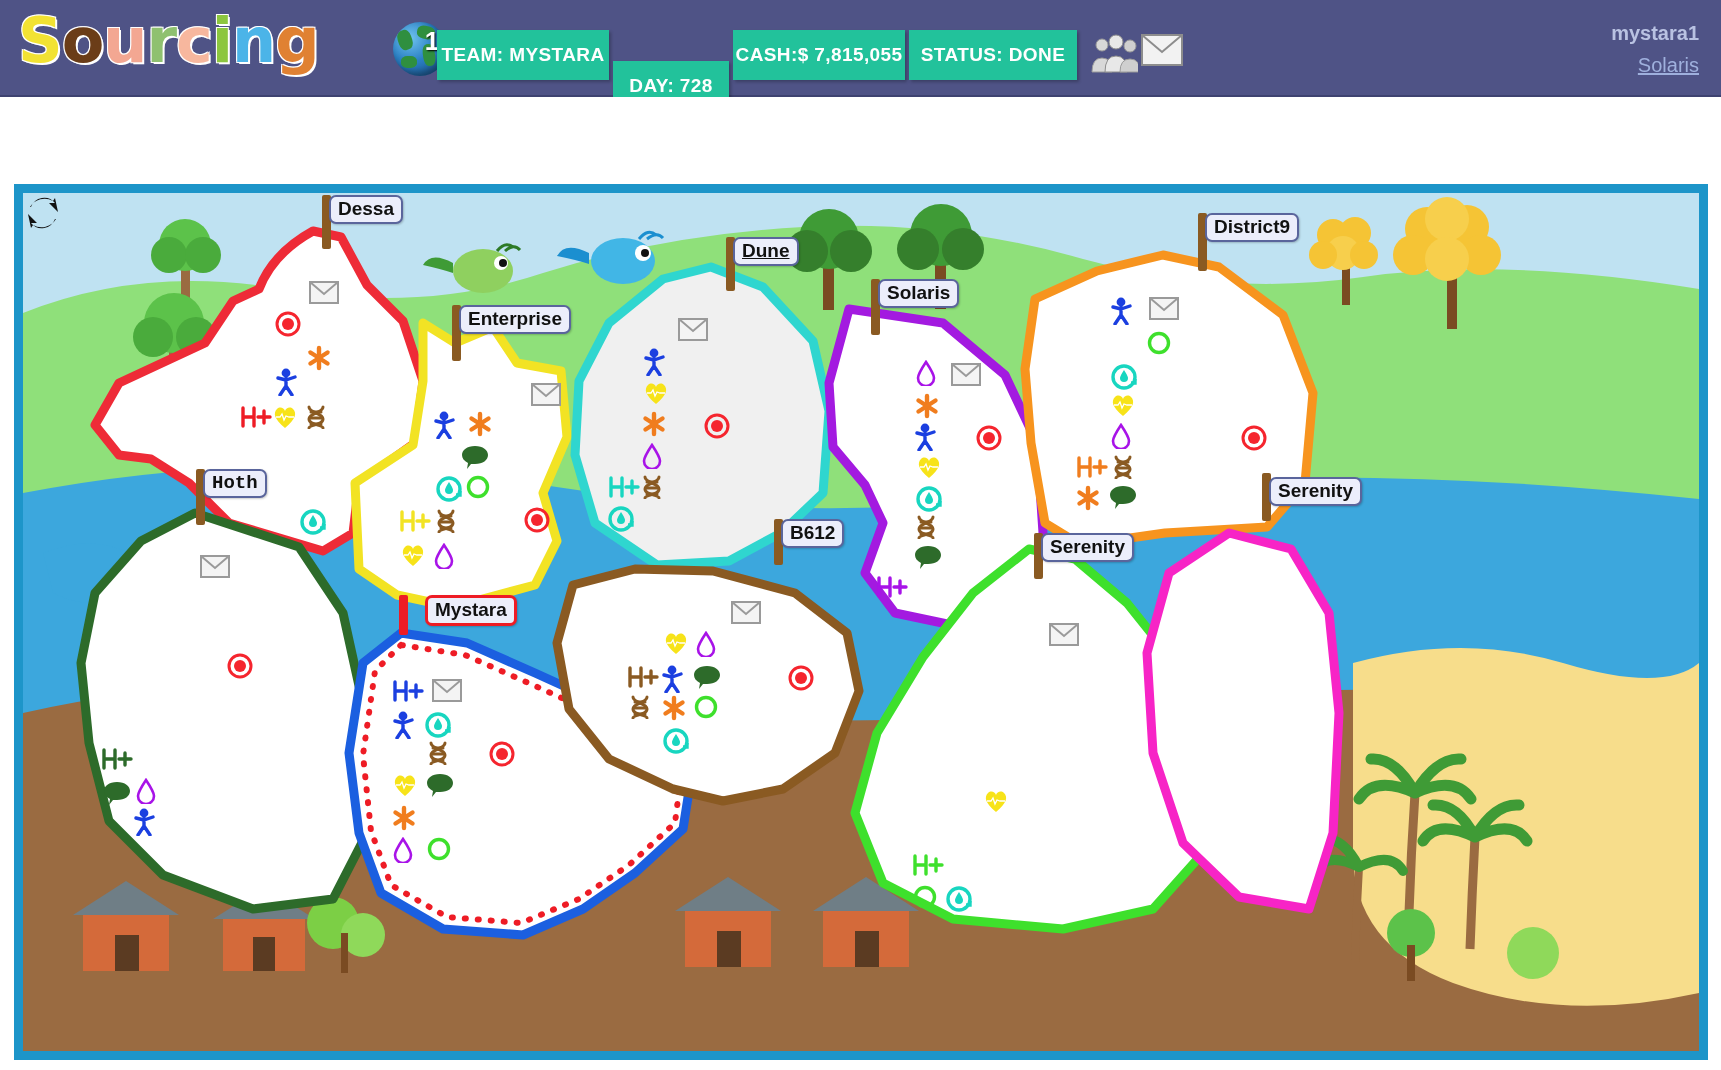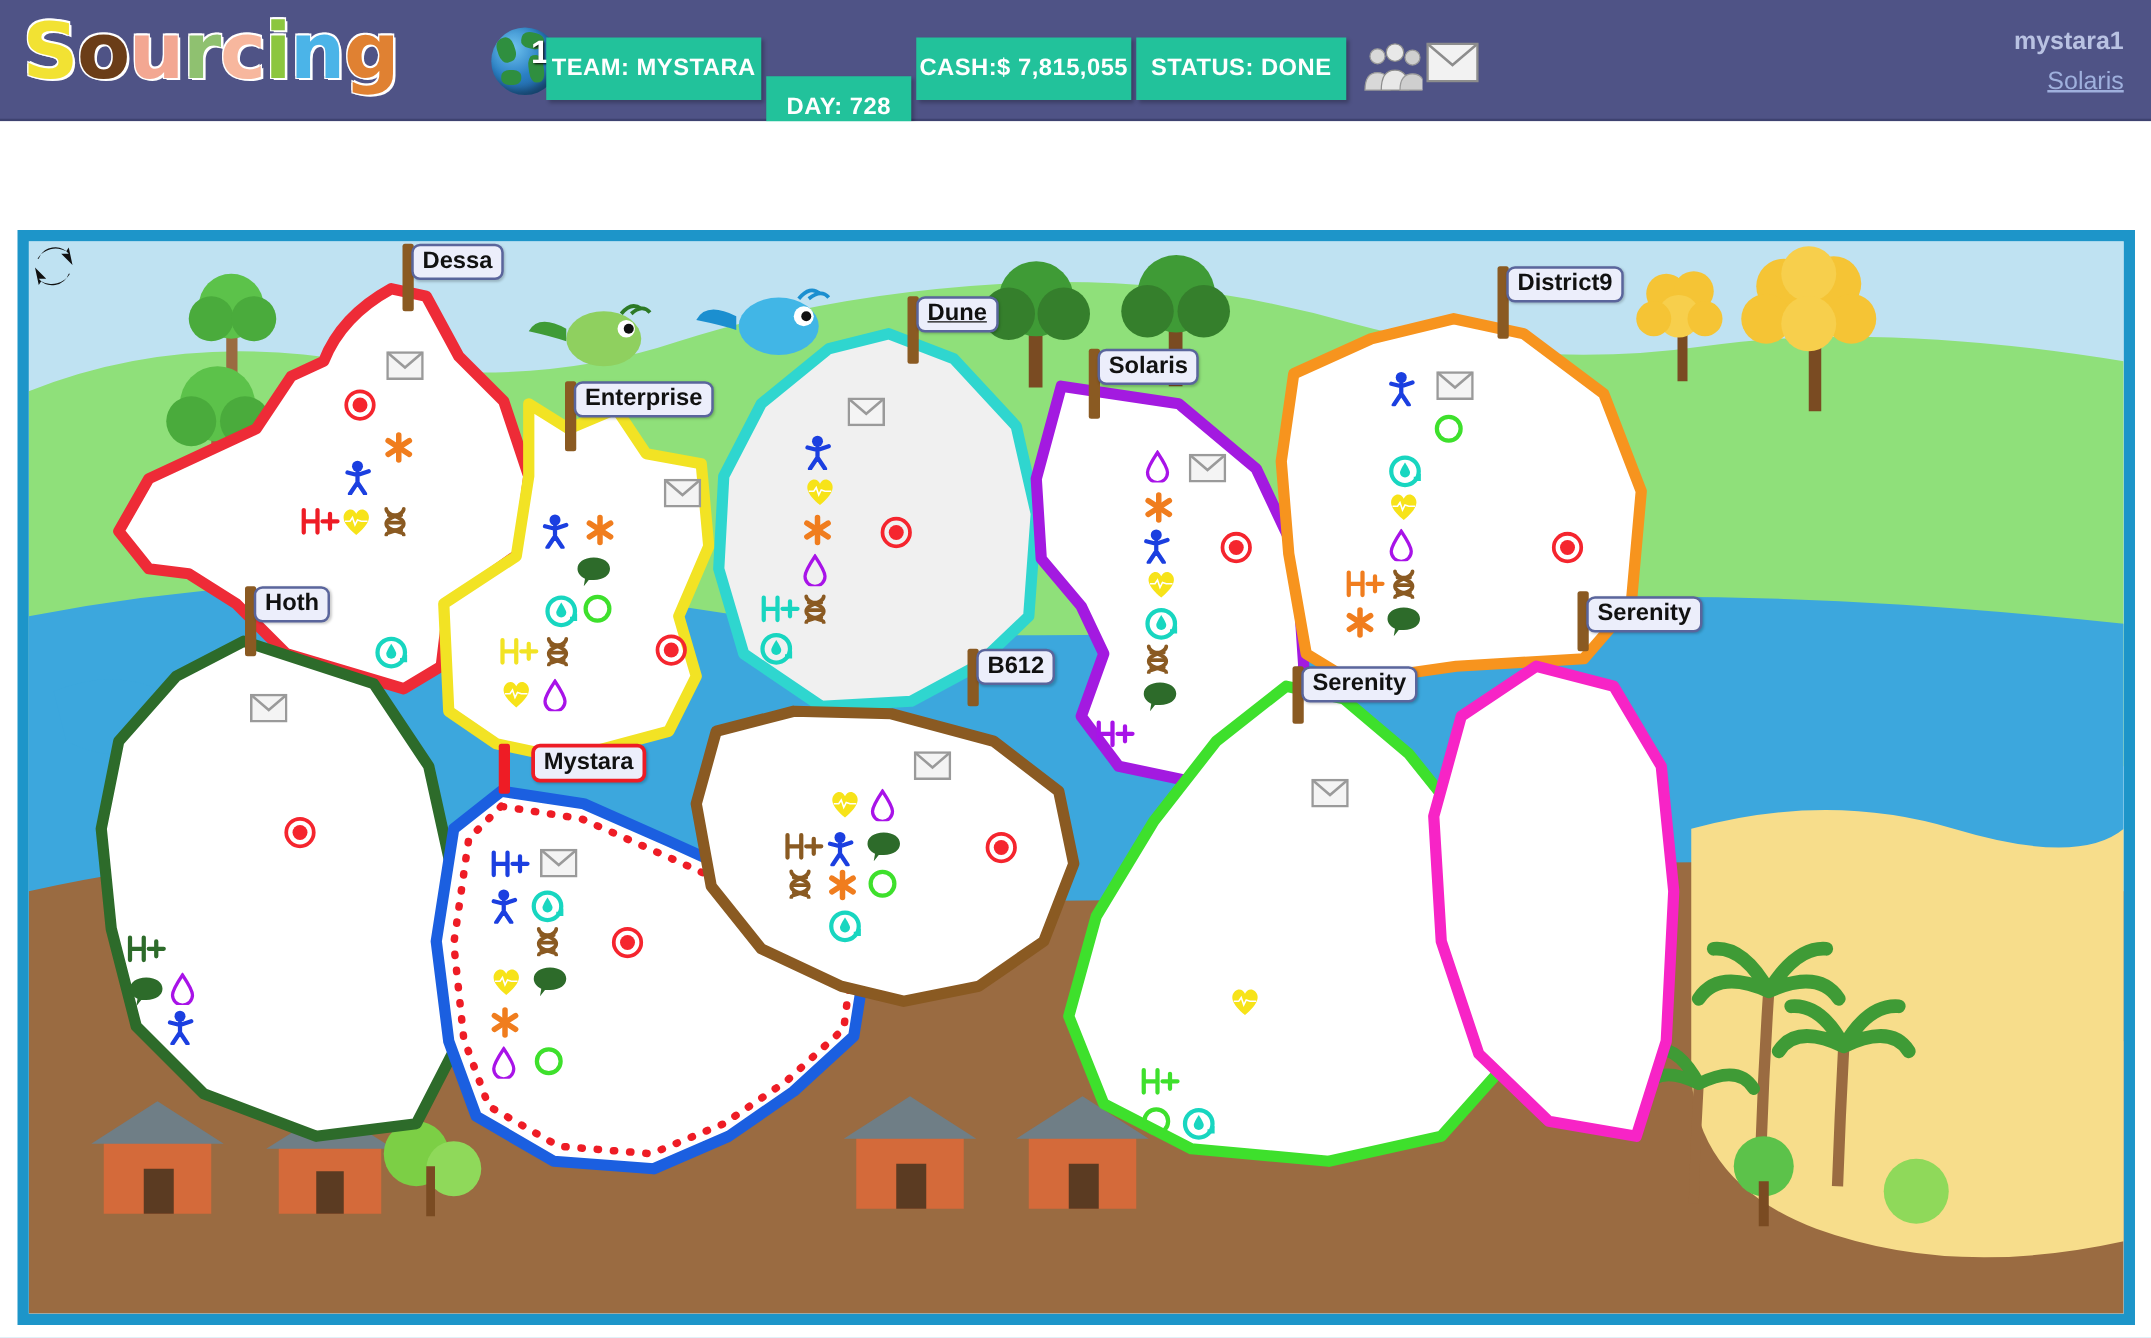--- a/index.html
+++ b/index.html
@@ -332,21 +332,21 @@
     <div class="post" style="left:703px;top:44px;height:54px;"></div>
     <div class="sign" style="left:710px;top:44px;text-decoration:underline;">Dune</div>
 
     <div class="post" style="left:848px;top:86px;height:56px;"></div>
     <div class="sign" style="left:855px;top:86px;">Solaris</div>
 
     <div class="post" style="left:1175px;top:20px;height:58px;"></div>
     <div class="sign" style="left:1182px;top:20px;">District9</div>
 
     <div class="post" style="left:173px;top:276px;height:56px;"></div>
-    <div class="sign" style="left:180px;top:276px;">Hoth</div>
+    <div class="sign" style="left:180px;top:276px;font-family:Liberation Mono, monospace;">Hoth</div>
 
     <div class="post own" style="left:376px;top:402px;height:40px;"></div>
     <div class="sign own" style="left:402px;top:402px;">Mystara</div>
 
     <div class="post" style="left:751px;top:326px;height:46px;"></div>
     <div class="sign" style="left:758px;top:326px;">B612</div>
 
     <div class="post" style="left:1011px;top:340px;height:46px;"></div>
     <div class="sign" style="left:1018px;top:340px;">Serenity</div>
 

